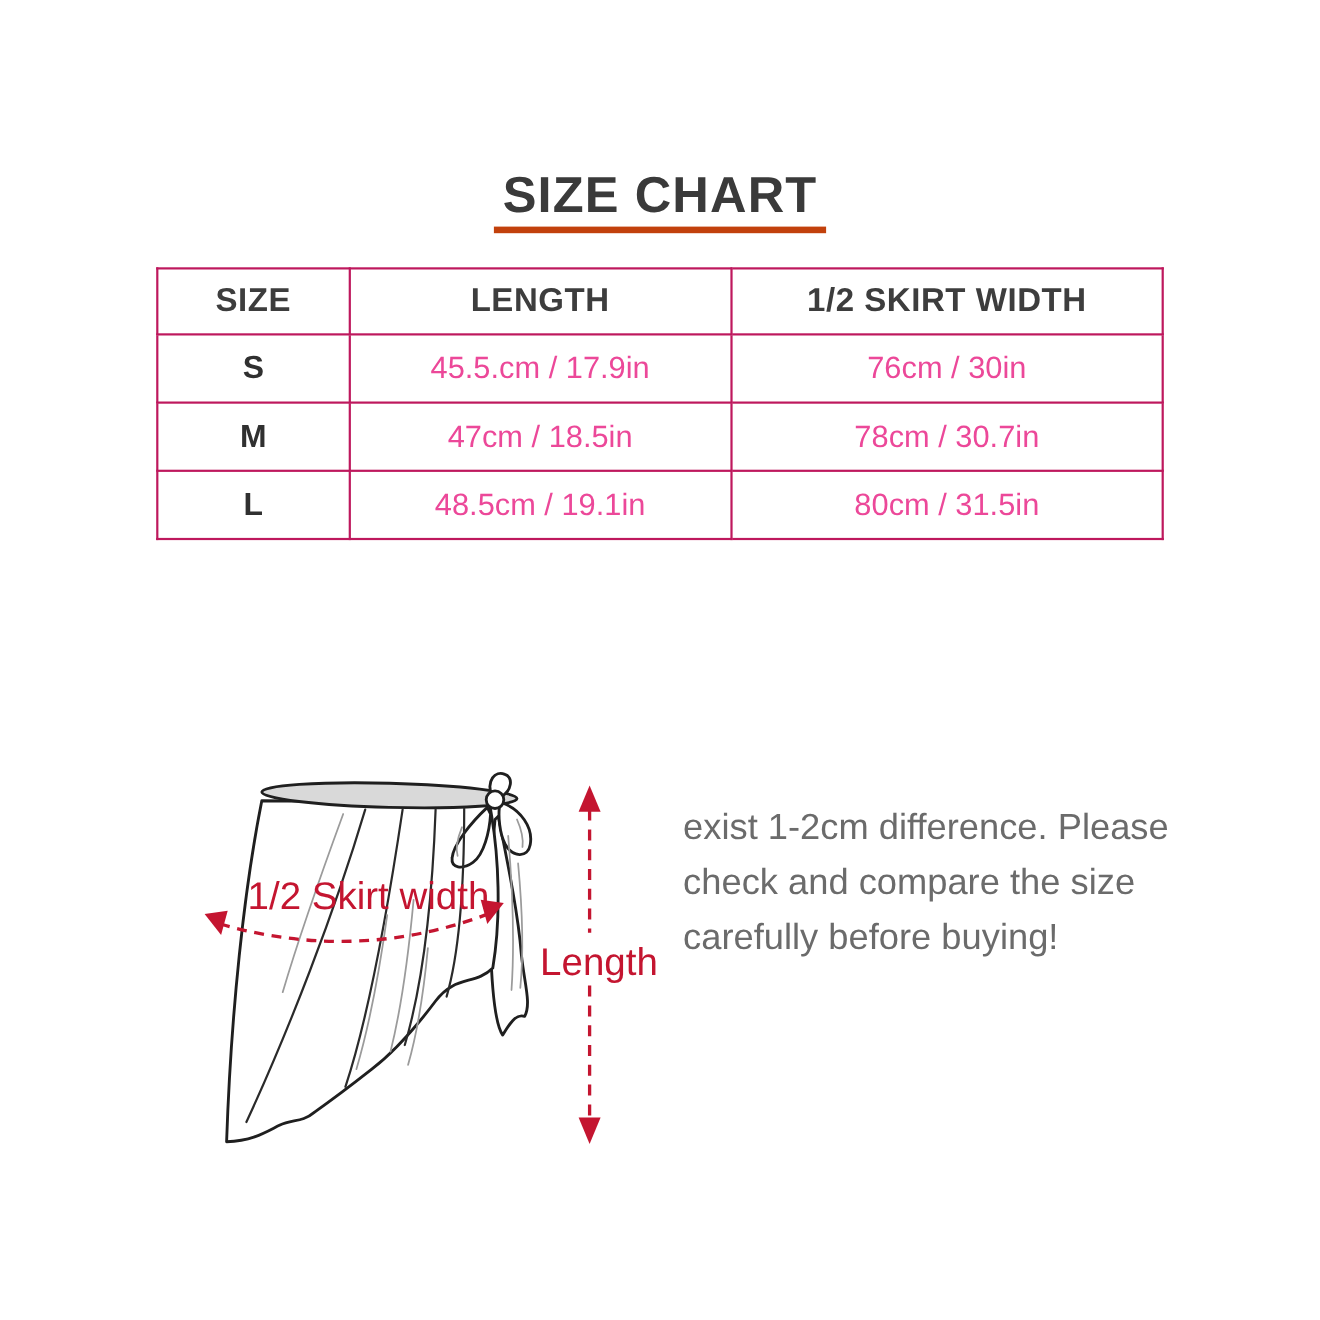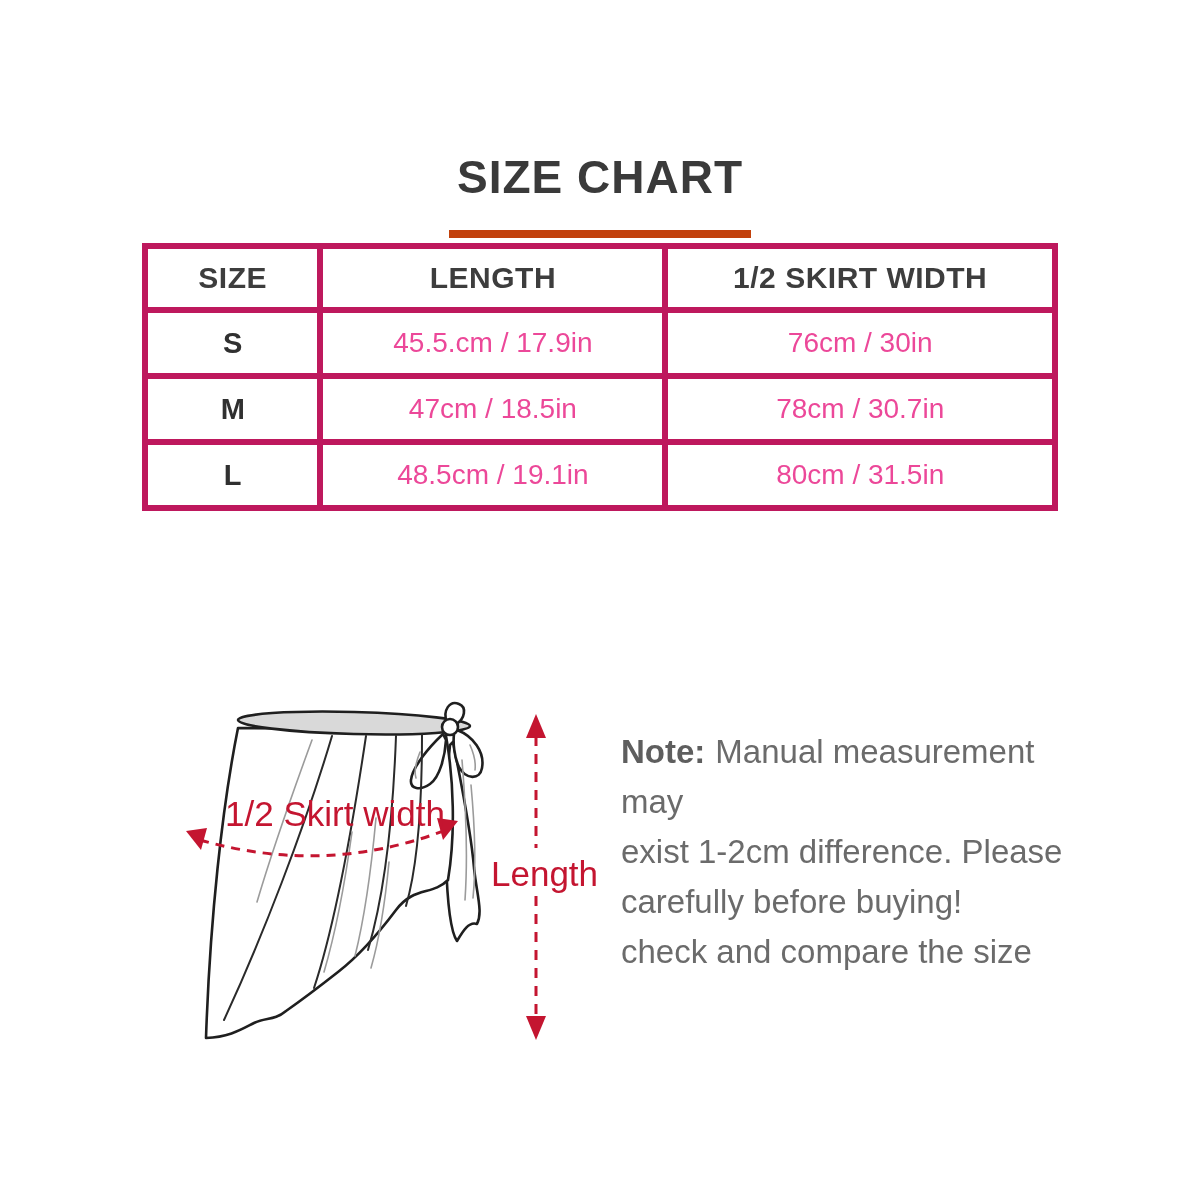--- a/index.html
+++ b/index.html
@@ -2,26 +2,26 @@
 <html><head>
 <meta charset="utf-8">
 <style>
   html,body{margin:0;padding:0;background:#ffffff;}
   .page{position:relative;width:1200px;height:1200px;background:#ffffff;
         font-family:"Liberation Sans",sans-serif;overflow:hidden;}
 
   
   .title-wrap{position:absolute;top:150px;left:0;width:100%;text-align:center;}
   .title-text{display:inline-block;font-size:46px;font-weight:bold;color:#3a3a3a;
-              letter-spacing:1px;border-bottom:8px solid #c2410c;padding:0 8px 26px 8px;}
+              letter-spacing:1px;border-bottom:6px solid #c2410c;padding:0 8px 2px 8px;}
 
   
   .size-table{position:absolute;left:142px;top:243px;width:916px;
               border-collapse:collapse;table-layout:fixed;}
-  .size-table th,.size-table td{border:6px solid #be185d;text-align:center;
+  .size-table th,.size-table td{border:2px solid #be185d;text-align:center;
               vertical-align:middle;padding:0;}
   .size-table th{height:58px;font-size:30px;font-weight:bold;color:#3d3d3d;letter-spacing:0.5px;}
   .size-table td{height:60px;font-size:28px;color:#ec4899;}
   .size-table td.size-cell{font-weight:bold;color:#303030;font-size:29px;}
   .col-size{width:19%;}
   .col-length{width:38%;}
   .col-width{width:43%;}
 
   
   .skirt-diagram{position:absolute;left:160px;top:690px;width:470px;height:400px;}
@@ -122,21 +122,18 @@
         <path d="M376,46 L376,158" fill="none" stroke="#c41530" stroke-width="3" stroke-dasharray="10 8"></path>
         <path d="M376,206 L376,326" fill="none" stroke="#c41530" stroke-width="3" stroke-dasharray="10 8"></path>
         <polygon points="376,24 366,48 386,48" fill="#c41530"></polygon>
         <polygon points="376,350 366,326 386,326" fill="#c41530"></polygon>
       </g>
       <text class="red-label" x="331" y="196">Length</text>
     </g>
   </svg>
 
   <div class="note">
-    <div class="note-line">
-      <span class="note-label">Note:</span><span>Manual measurement may</span>
-    </div>
     <div class="note-line">exist 1-2cm difference. Please</div>
+    <div class="note-line">check and compare the size</div>
     <div class="note-line">carefully before buying!</div>
-    <div class="note-line">check and compare the size</div>
   </div>
 
 </div>
 
 </body></html>

